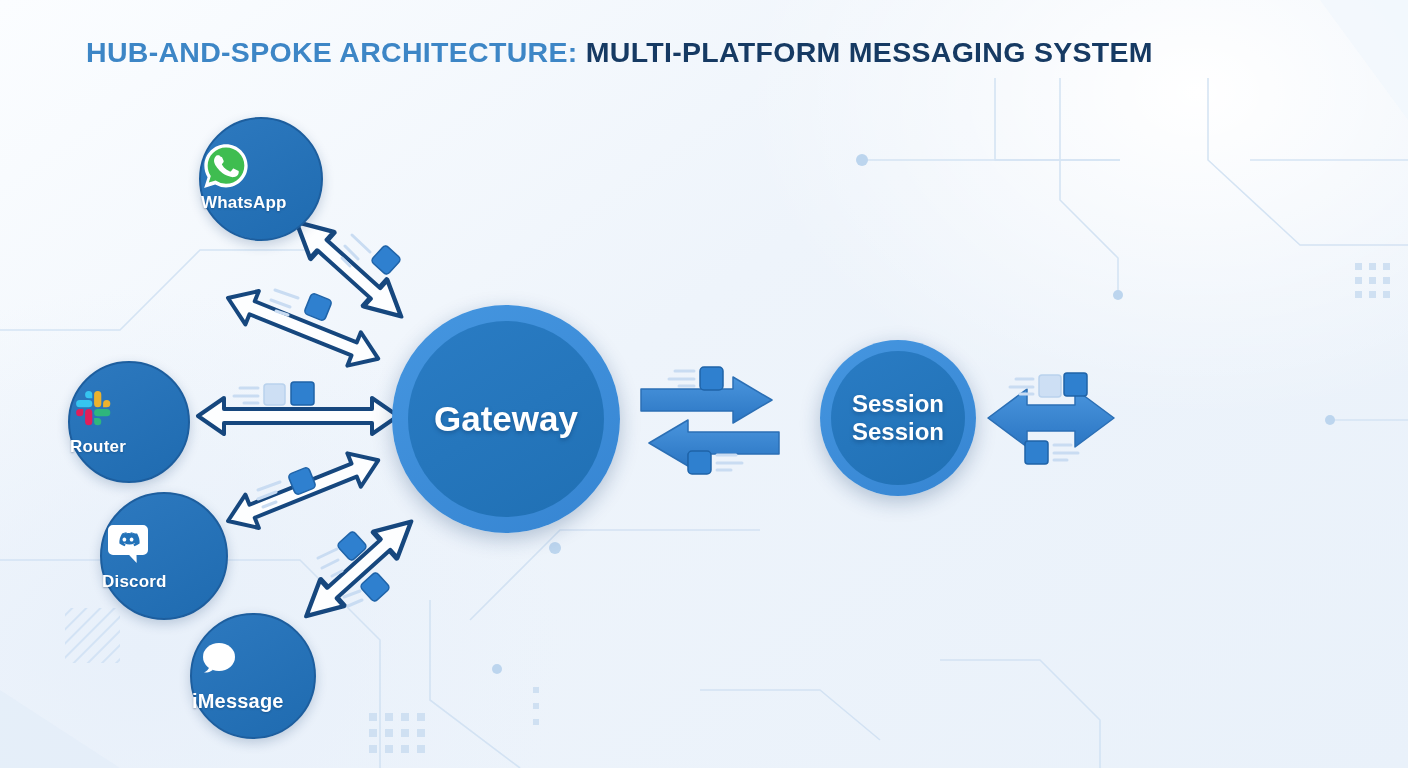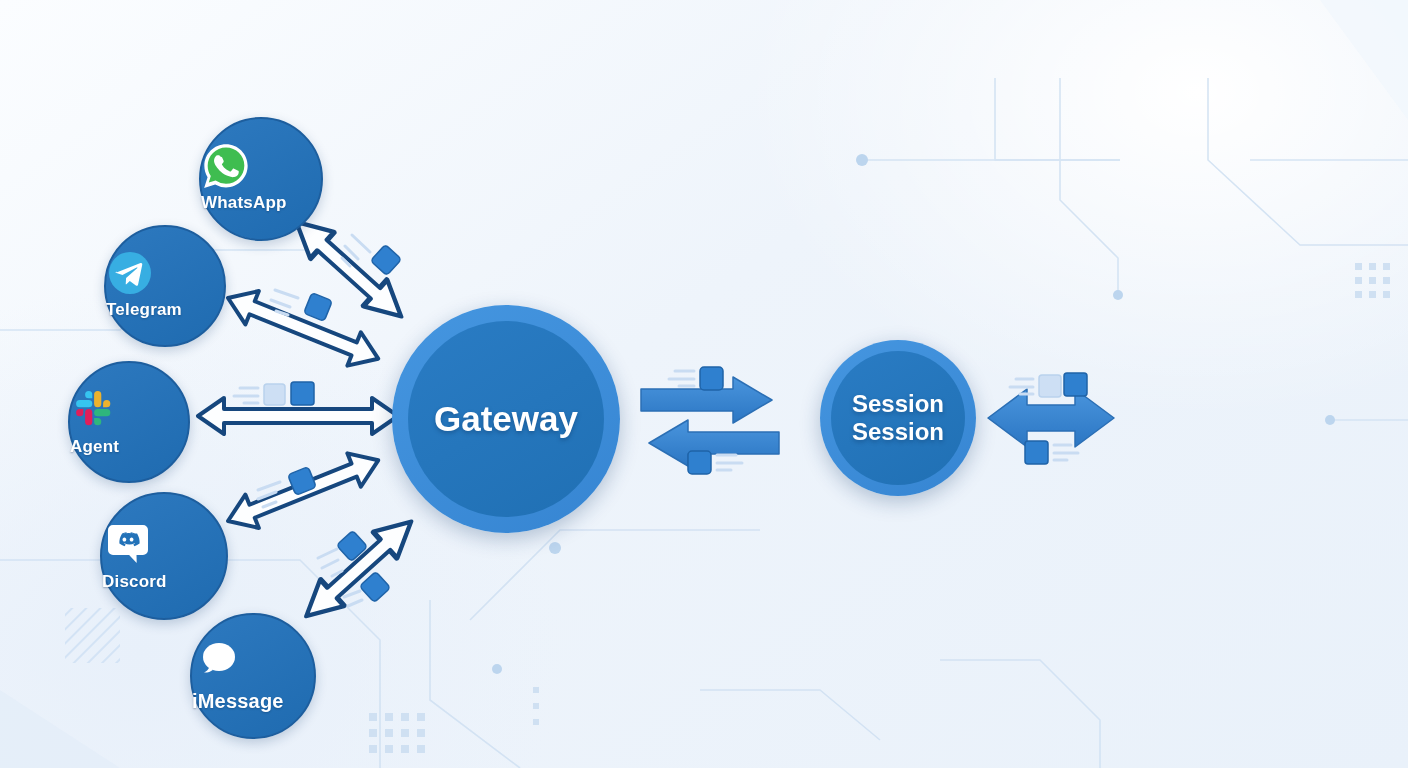--- a/index.html
+++ b/index.html
@@ -223,58 +223,53 @@
       </g>
       <rect x="1025" y="441" width="23" height="23" rx="3" fill="#2f80cf" stroke="#1f63a8" stroke-width="1.5"></rect>
       <g stroke="#c9dcf2" stroke-width="3" stroke-linecap="round">
         <line x1="1054" y1="445" x2="1071" y2="445"></line>
         <line x1="1054" y1="453" x2="1078" y2="453"></line>
         <line x1="1054" y1="460" x2="1067" y2="460"></line>
       </g>
     </g>
   </svg>
 
+  <div class="title">
+    <span class="t1">HUB-AND-SPOKE ARCHITECTURE:</span>
+    <span class="t2">MULTI-PLATFORM MESSAGING SYSTEM</span>
+  </div>
 
   <div class="node spoke" style="left:199px;top:117px;width:120px;height:120px;">
     <div class="ic" style="margin-top:-4px;">
       <svg width="50" height="50" viewBox="0 0 48 48">
         <path d="M24 3C12.5 3 3.2 12.3 3.2 23.8c0 4 1.1 7.8 3.1 11L3 45l10.6-3.2a20.6 20.6 0 0 0 10.4 2.8c11.5 0 20.8-9.3 20.8-20.8S35.5 3 24 3z" fill="#ffffff"></path>
         <path d="M24 6.2c-9.7 0-17.6 7.9-17.6 17.6 0 3.6 1.1 7 3 9.8l-1.9 6.3 6.5-1.9a17.5 17.5 0 0 0 10 3.1c9.7 0 17.6-7.9 17.6-17.6S33.7 6.2 24 6.2z" fill="#3fbd50"></path>
         <path d="M18.2 14.6c-.4-.9-.8-.9-1.2-.9h-1c-.4 0-1 .1-1.5.7-.5.6-2 1.9-2 4.6s2.1 5.4 2.4 5.7c.3.4 4 6.2 9.9 8.5 4.9 1.9 5.9 1.5 7 1.4 1.1-.1 3.5-1.4 4-2.8.5-1.4.5-2.5.4-2.8-.1-.3-.5-.4-1-.7l-3.5-1.7c-.5-.2-.9-.3-1.2.2l-1.7 2.2c-.3.4-.6.5-1.2.2-.5-.3-2.3-.9-4.4-2.7-1.6-1.4-2.7-3.2-3-3.7-.3-.5 0-.8.2-1l.8-1c.3-.3.4-.5.5-.9.2-.4.1-.7 0-1l-1.5-3.3z" fill="#ffffff"></path>
       </svg>
     </div>
     <div class="lbl" style="font-size:17px;margin-top:2px;">WhatsApp</div>
   </div>
 
-  <div class="node spoke" style="left:104px;top:225px;width:118px;height:118px;">
-    <div class="ic" style="margin-top:-4px;">
-      <svg width="48" height="48" viewBox="0 0 48 48">
-        <circle cx="24" cy="24" r="21" fill="#37aee2"></circle>
-        <path d="M10.5 23.4l24-9.3c1.1-.4 2.1.3 1.7 2l-4.1 19.3c-.3 1.3-1.1 1.6-2.2 1l-6.1-4.5-2.9 2.8c-.3.3-.6.6-1.2.6l.4-6.2 11.3-10.2c.5-.4-.1-.7-.8-.3L16.5 26l-6-1.9c-1.3-.4-1.3-1.3 0-1.7z" fill="#ffffff"></path>
-      </svg>
-    </div>
-    <div class="lbl" style="font-size:17px;margin-top:3px;">Telegram</div>
-  </div>
 
   <div class="node spoke" style="left:68px;top:361px;width:118px;height:118px;">
     <div class="ic" style="margin-top:-3px;">
       <svg width="48" height="48" viewBox="0 0 48 48">
         <g>
           <path d="M13.3 27.7a3.6 3.6 0 1 1-3.6-3.6h3.6v3.6z" fill="#e01e5a"></path>
           <path d="M15.1 27.7a3.6 3.6 0 0 1 7.2 0v9a3.6 3.6 0 0 1-7.2 0v-9z" fill="#e01e5a"></path>
           <path d="M18.7 13.3a3.6 3.6 0 1 1 3.6-3.6v3.6h-3.6z" fill="#36c5f0"></path>
           <path d="M18.7 15.1a3.6 3.6 0 0 1 0 7.2h-9a3.6 3.6 0 0 1 0-7.2h9z" fill="#36c5f0"></path>
           <path d="M33.1 18.7a3.6 3.6 0 1 1 3.6 3.6h-3.6v-3.6z" fill="#ecb22e"></path>
           <path d="M31.3 18.7a3.6 3.6 0 0 1-7.2 0v-9a3.6 3.6 0 0 1 7.2 0v9z" fill="#ecb22e"></path>
           <path d="M27.7 33.1a3.6 3.6 0 1 1-3.6 3.6v-3.6h3.6z" fill="#2eb67d"></path>
           <path d="M27.7 31.3a3.6 3.6 0 0 1 0-7.2h9a3.6 3.6 0 0 1 0 7.2h-9z" fill="#2eb67d"></path>
         </g>
       </svg>
     </div>
-    <div class="lbl" style="font-size:17px;margin-top:4px;">Agent</div>
+    <div class="lbl" style="font-size:17px;margin-top:4px;">Router</div>
   </div>
 
   <div class="node spoke" style="left:100px;top:492px;width:124px;height:124px;">
     <div class="ic" style="margin-top:-4px;">
       <svg width="52" height="52" viewBox="0 0 52 52">
         <path d="M11 8h30a5 5 0 0 1 5 5v20a5 5 0 0 1-5 5h-6.5l.2 8-7.6-8H11a5 5 0 0 1-5-5V13a5 5 0 0 1 5-5z" fill="#ffffff"></path>
         <path d="M33.1 16.6a17 17 0 0 0-4.3-1.3l-.3.6c1.4.3 2.7.8 3.9 1.5a14 14 0 0 0-11.6 0c1.2-.7 2.5-1.2 3.9-1.5l-.3-.6c-1.5.2-3 .6-4.3 1.3-2 3.1-3 6.5-2.7 10a17 17 0 0 0 5.2 2.6l1.1-1.7c-.6-.2-1.2-.5-1.8-.9l.4-.3a12 12 0 0 0 10.4 0l.4.3c-.6.4-1.2.7-1.8.9l1.1 1.7c1.9-.6 3.6-1.5 5.2-2.6.3-3.5-.7-6.9-2.5-10zM22.4 24.6c-1 0-1.9-1-1.9-2.1s.8-2.1 1.9-2.1 1.9 1 1.9 2.1-.8 2.1-1.9 2.1zm7.2 0c-1 0-1.9-1-1.9-2.1s.8-2.1 1.9-2.1 1.9 1 1.9 2.1-.9 2.1-1.9 2.1z" fill="#2372b8"></path>
       </svg>
     </div>
     <div class="lbl" style="font-size:17px;margin-top:3px;">Discord</div>

